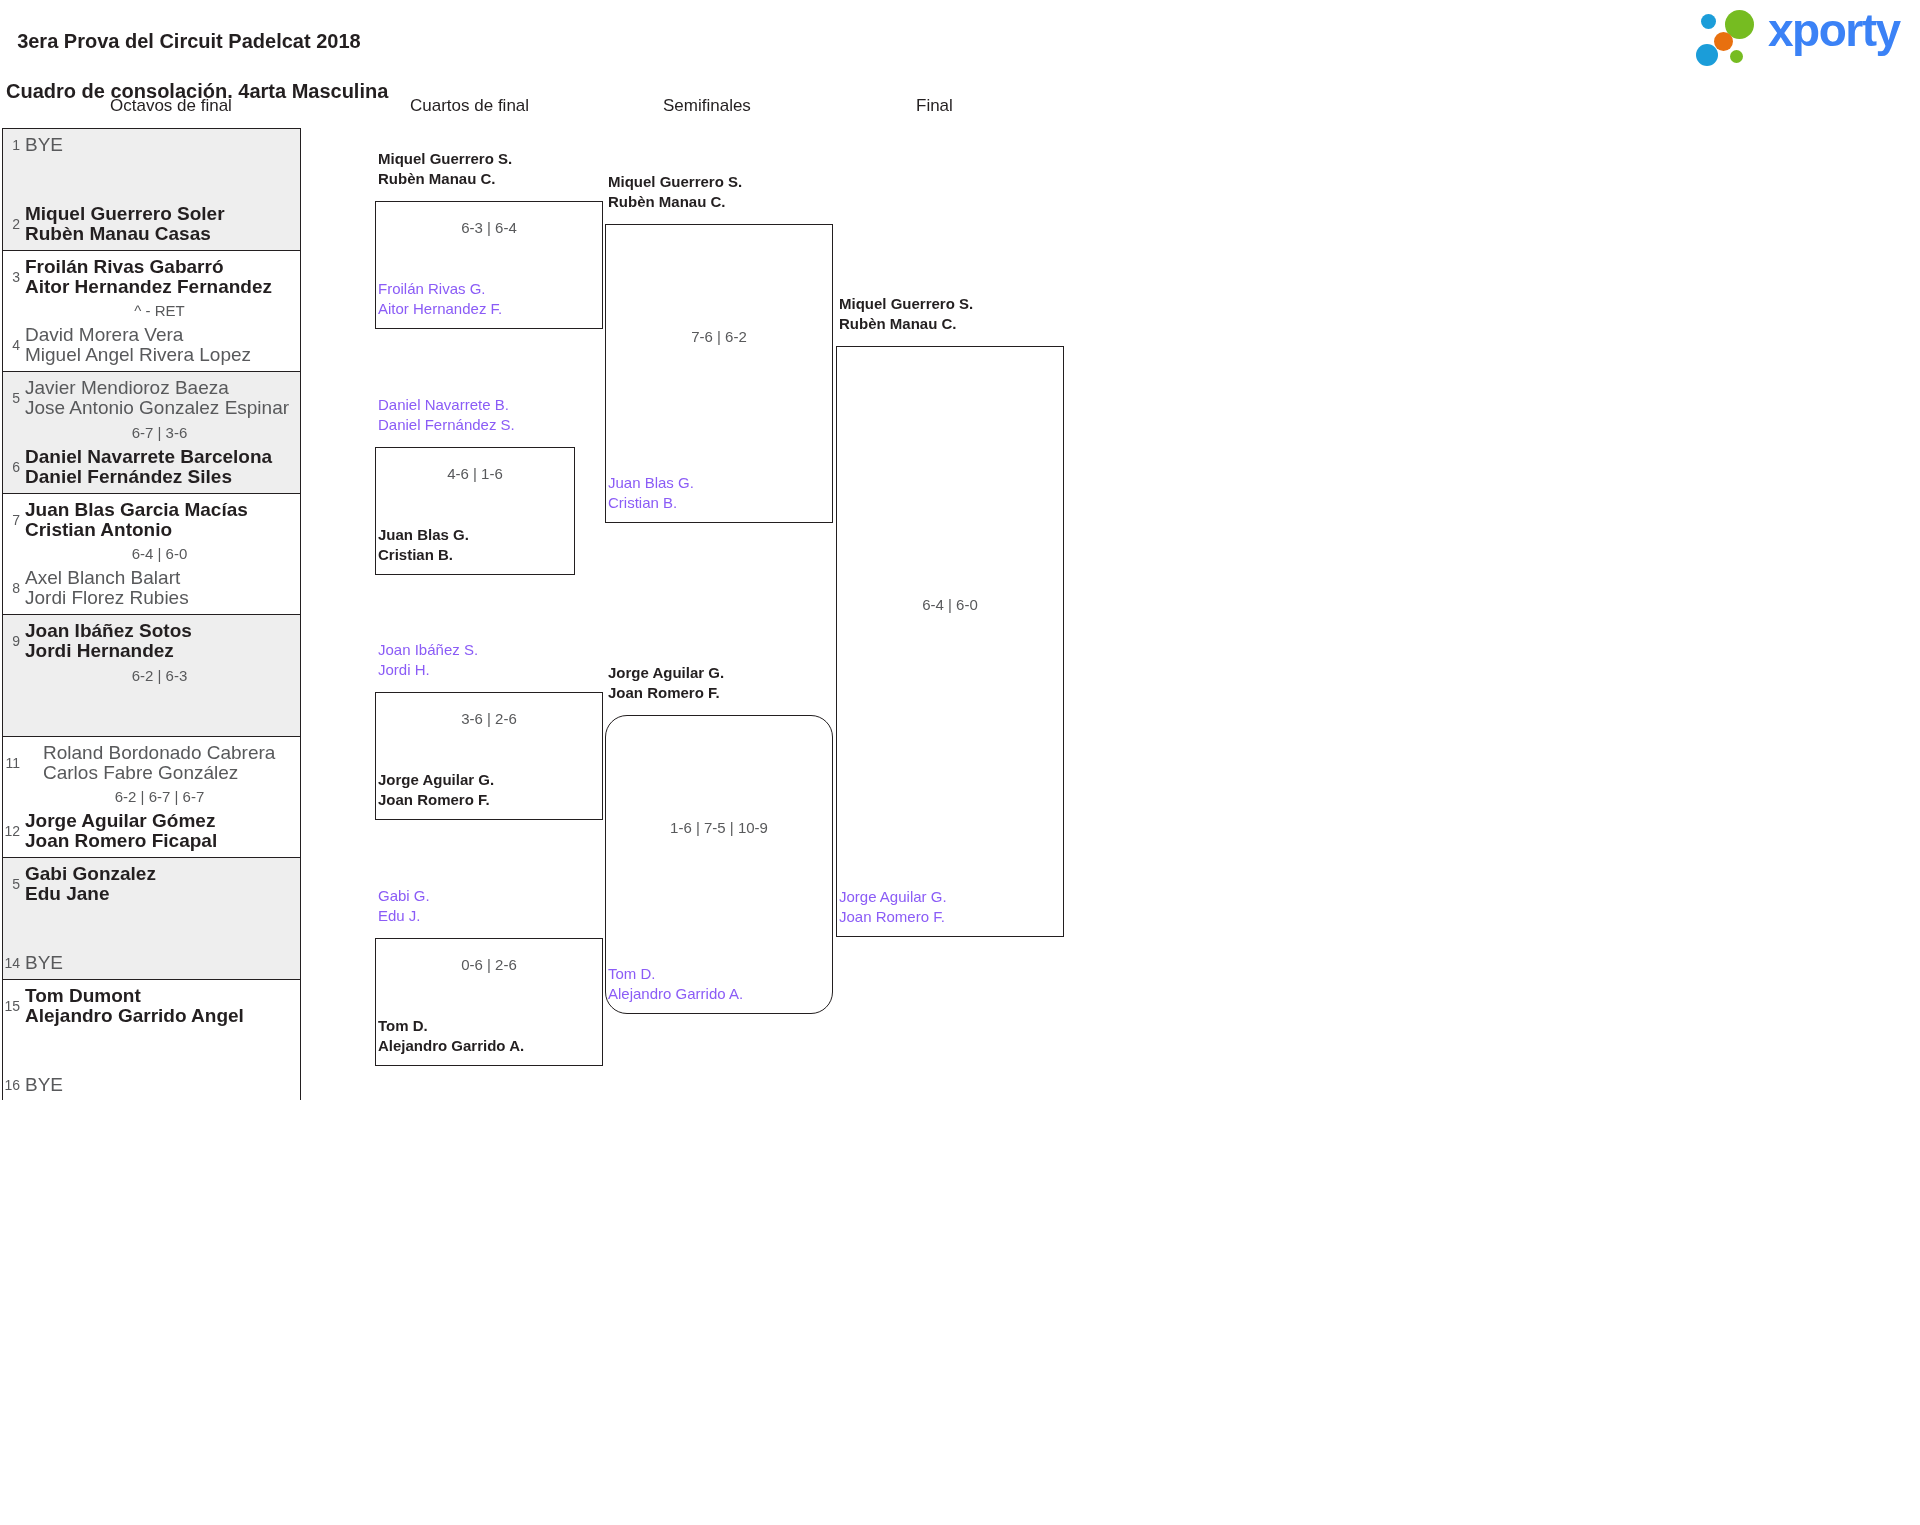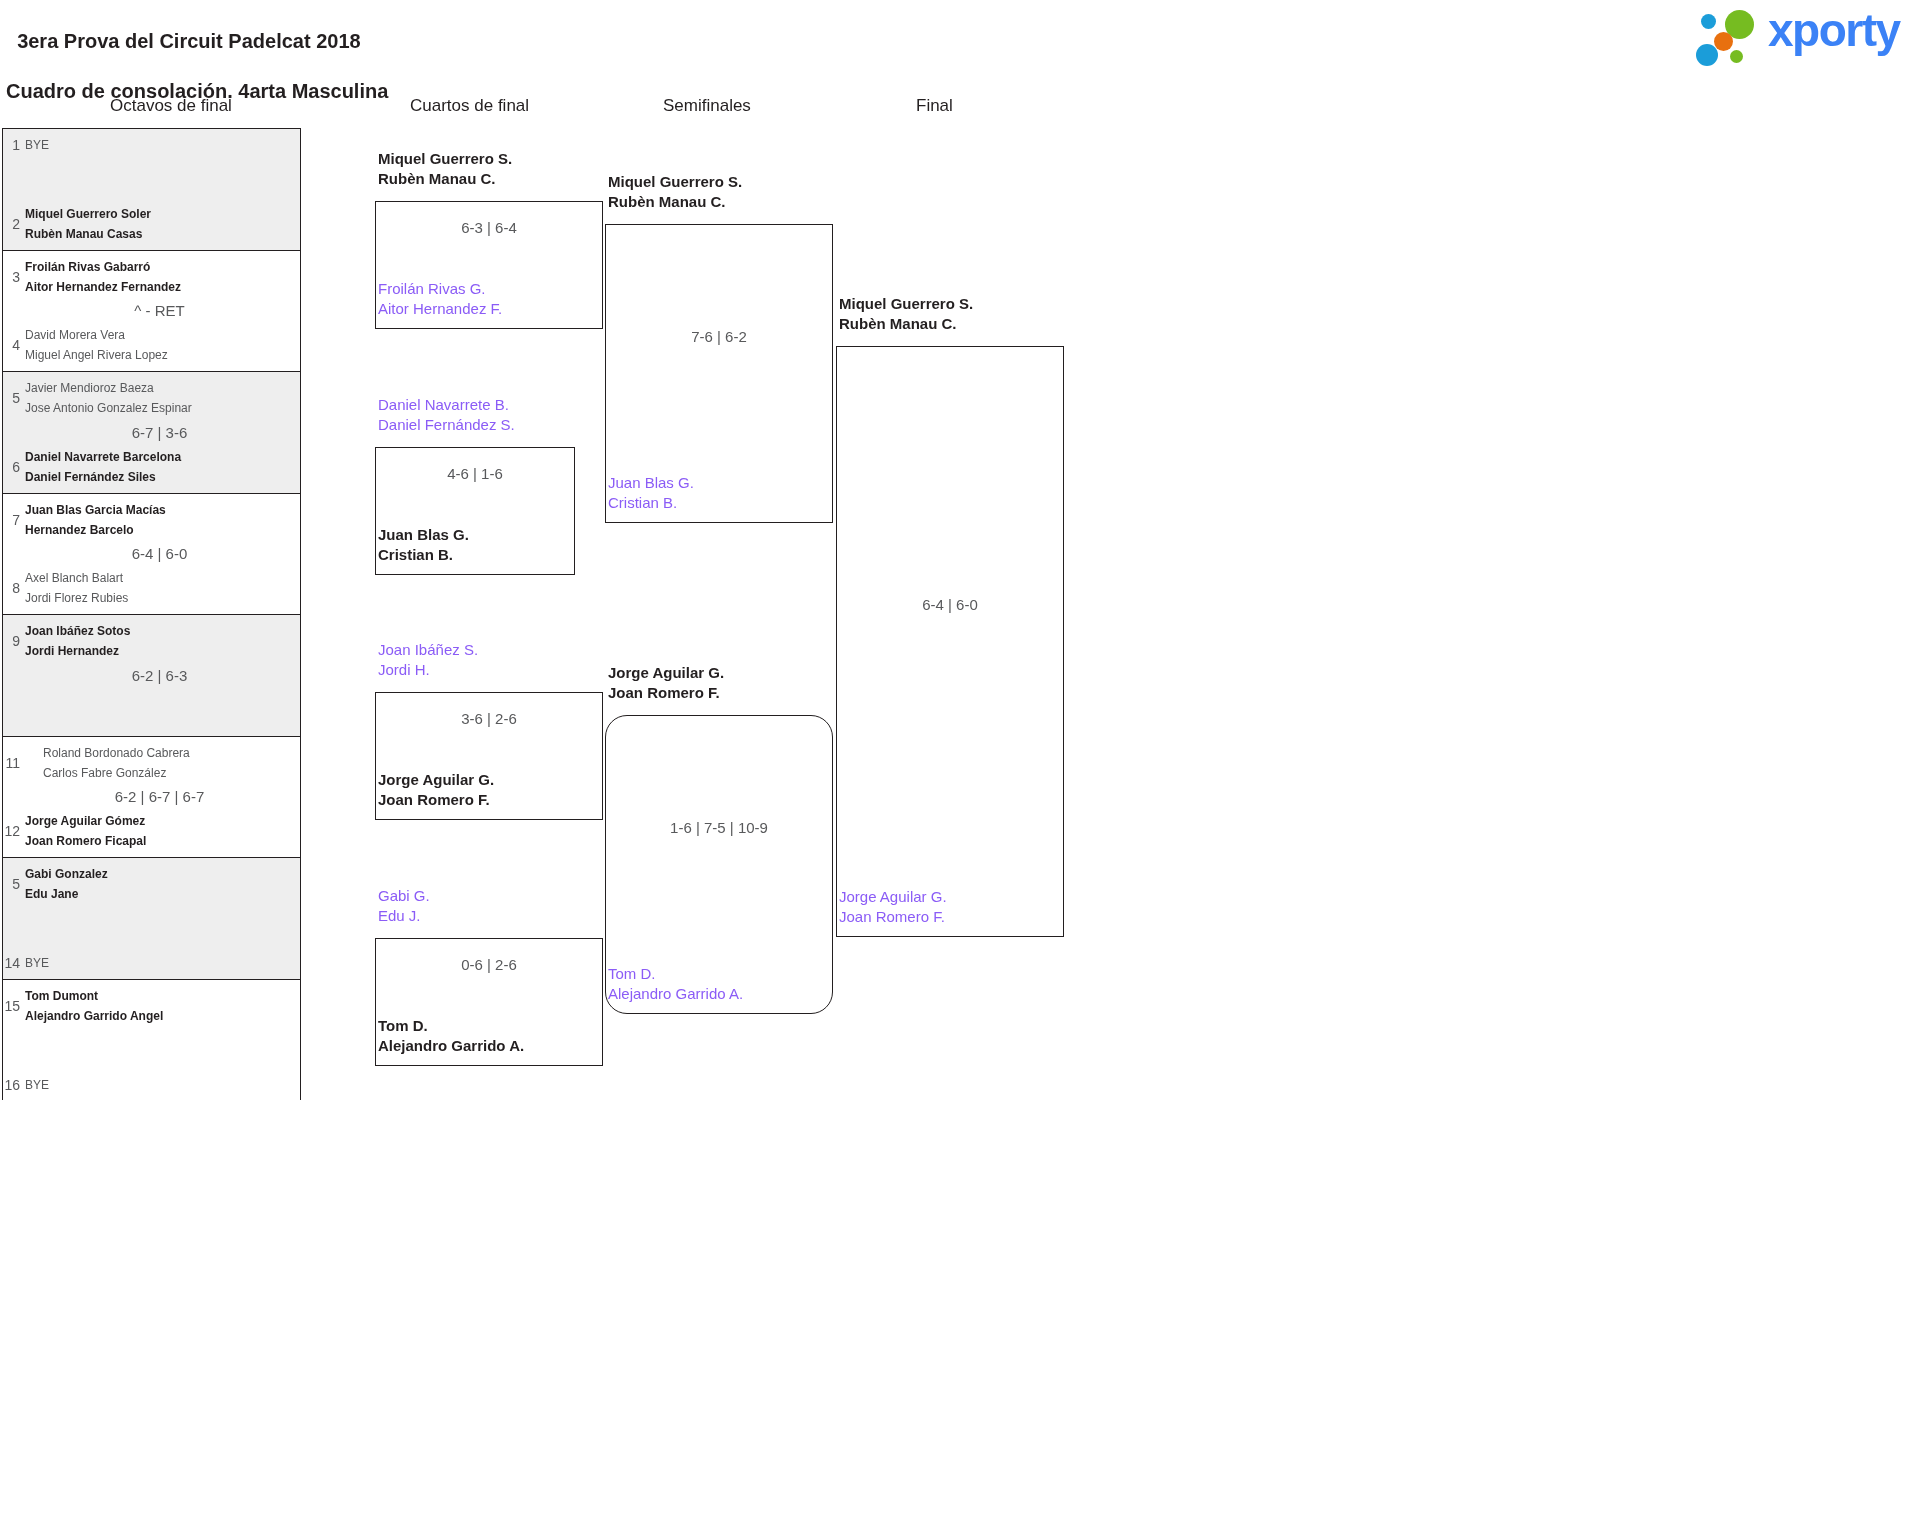--- a/index.html
+++ b/index.html
@@ -93,21 +93,21 @@
     width: 22px;
     flex: 0 0 22px;
     text-align: right;
     font-size: 14px;
     color: #58595b;
     padding-right: 5px;
     box-sizing: border-box;
     line-height: 16px;
   }
   .r1-names {
-    font-size: 12px;
+    font-size: 19px;
     line-height: 20px;
     color: #58595b;
     white-space: nowrap;
   }
   .r1-slot.winner .r1-names {
     font-weight: bold;
     color: #231f20;
   }
   .r1-slot.bye .r1-names { color: #58595b; font-weight: normal; }
   .r1-score {
@@ -218,21 +218,21 @@
           <div>Daniel Navarrete Barcelona</div>
           <div>Daniel Fernández Siles</div>
         </div>
       </div>
     </div>
     <div class="r1-pair plain" style="height: 121.5px;">
       <div class="r1-slot winner" style="top: 6px;">
         <div class="r1-seed">7</div>
         <div class="r1-names">
           <div>Juan Blas Garcia Macías</div>
-          <div>Hernandez Barcelo</div>
+          <div>Cristian Antonio</div>
         </div>
       </div>
       <div class="r1-score" style="top: 51.75px;">6-4 | 6-0</div>
       <div class="r1-slot" style="bottom: 6px; top: auto;">
         <div class="r1-seed">8</div>
         <div class="r1-names">
           <div>Axel Blanch Balart</div>
           <div>Jordi Florez Rubies</div>
         </div>
       </div>

